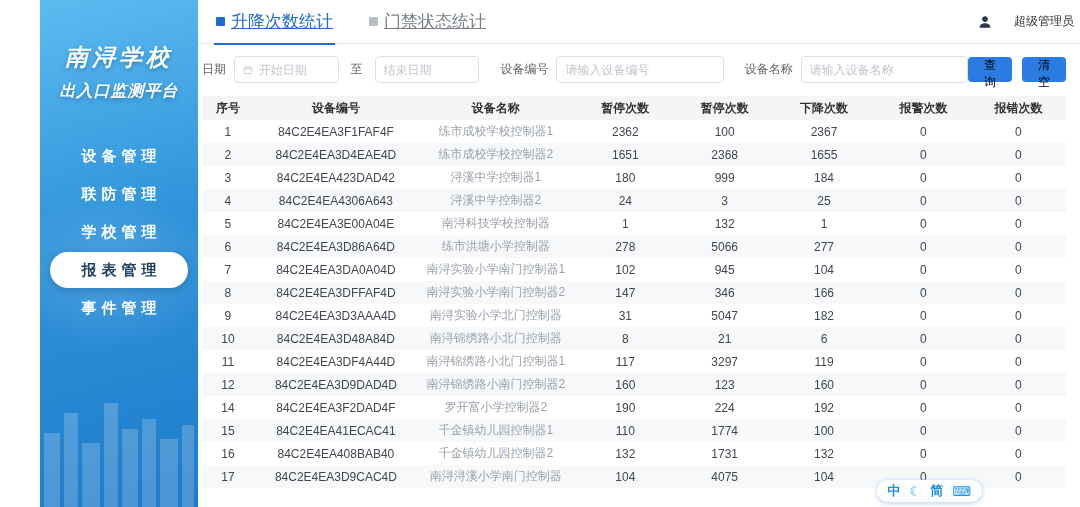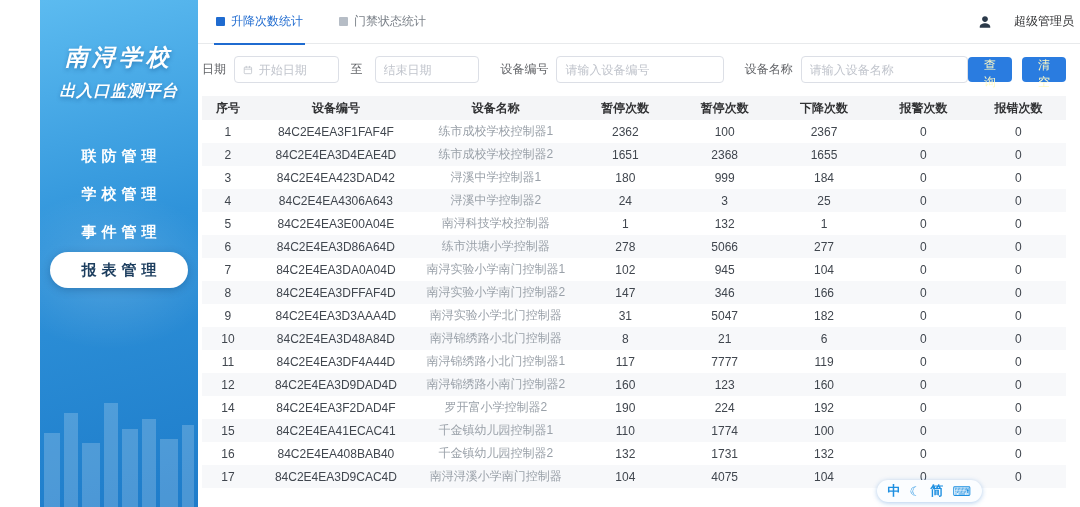--- a/index.html
+++ b/index.html
@@ -20,21 +20,21 @@
   .menu { position:relative; z-index:2; margin-top:36px; }
   .menu-item { height:36px; line-height:36px; text-align:center; color:#fff; font-size:15px;
     font-weight:bold; letter-spacing:5px; padding-left:5px; margin:2px 10px; border-radius:18px; cursor:pointer; }
   .menu-item.active { background:#fff; color:#1c3d5e; box-shadow:0 2px 8px rgba(0,50,100,.3); }
 
   
   .main { flex:1; display:flex; flex-direction:column; background:#fff; position:relative; }
   .topbar { height:44px; flex-shrink:0; display:flex; align-items:center;
     padding:0 20px 0 18px; border-bottom:1px solid #e8eaec; }
   .tab { display:flex; align-items:center; gap:6px; height:44px; margin-right:36px;
-    font-size:12px; color:#7a8088; position:relative; cursor:pointer; }
+    font-size:17px; color:#7a8088; position:relative; cursor:pointer;text-decoration:underline; }
   .tab .sq { width:9px; height:9px; border-radius:1px; background:#b6bdc6; }
   .tab.active { color:#1f6bd0; }
   .tab.active .sq { background:#1f6bd0; }
   .tab.active::after { content:""; position:absolute; left:-2px; right:-2px; bottom:-1px;
     height:2px; background:#1f6bd0; }
   .user { margin-left:auto; display:flex; align-items:center; gap:22px; font-size:12px; color:#303133; cursor:pointer; }
 
   
   .content { flex:1; padding:12px 28px 0 4px; overflow:hidden; }
   .filters { display:flex; align-items:center; font-size:12px; color:#606266; }
@@ -42,21 +42,21 @@
   .inp { height:27px; border:1px solid #dcdfe6; border-radius:4px; background:#fff;
     display:flex; align-items:center; padding:0 8px; gap:6px; }
   .inp input { border:none; outline:none; width:100%; font-size:12px; color:#606266;
     font-family:"Liberation Sans","DejaVu Sans",sans-serif; }
   .inp input::placeholder { color:#c0c4cc; }
   .inp.date { width:108px; }
   .inp.txt  { width:173px; }
   .sep { margin:0 12px; }
   .gap { width:22px; }
   .btns { margin-left:auto; display:flex; gap:10px; }
-  .btn { height:25px; padding:0 11px; background:#2a7ce0; color:#fef9c3; font-size:12px;
+  .btn { height:25px; padding:0 11px; background:#2a7ce0; color:#000000; font-size:12px;
     border:none; border-radius:4px; cursor:pointer;
     font-family:"Liberation Sans","DejaVu Sans",sans-serif; }
 
   
   table.grid { margin-top:13px; width:100%; border-collapse:collapse; table-layout:fixed; font-size:12px; }
   .grid th { background:#f4f5f7; color:#303133; font-weight:bold; height:24px; text-align:center; }
   .grid td { height:23px; text-align:center; color:#40464e; white-space:nowrap; overflow:hidden; }
   .grid tbody tr:nth-child(even) td { background:#f7f8fa; }
   .grid td.col-name { color:#9aa1a9; }
 
@@ -84,24 +84,25 @@
         <rect x="102" y="42" width="14" height="88"></rect>
         <rect x="120" y="62" width="18" height="68"></rect>
         <rect x="142" y="48" width="12" height="82"></rect>
       </g>
     </svg>
     <div class="sidebar-title">
       <div class="line1">南浔学校</div>
       <div class="line2">出入口监测平台</div>
     </div>
     <nav class="menu">
+        <div class="menu-item">设备管理</div>
         <div class="menu-item">联防管理</div>
         <div class="menu-item">学校管理</div>
+        <div class="menu-item active">报表管理</div>
         <div class="menu-item">事件管理</div>
-        <div class="menu-item active">报表管理</div>
       </nav>
   </aside>
 
   <div class="main">
 
     <div class="topbar">
       <div style="display:flex;height:44px;">
           <div class="tab active">
             <span class="sq"></span>
             <span>升降次数统计</span>
@@ -274,21 +275,21 @@
               <td>21</td>
               <td>6</td>
               <td>0</td>
               <td>0</td>
             </tr>
             <tr>
               <td>11</td>
               <td>84C2E4EA3DF4A44D</td>
               <td class="col-name">南浔锦绣路小北门控制器1</td>
               <td>117</td>
-              <td>7777</td>
+              <td>3297</td>
               <td>119</td>
               <td>0</td>
               <td>0</td>
             </tr>
             <tr>
               <td>12</td>
               <td>84C2E4EA3D9DAD4D</td>
               <td class="col-name">南浔锦绣路小南门控制器2</td>
               <td>160</td>
               <td>123</td>

